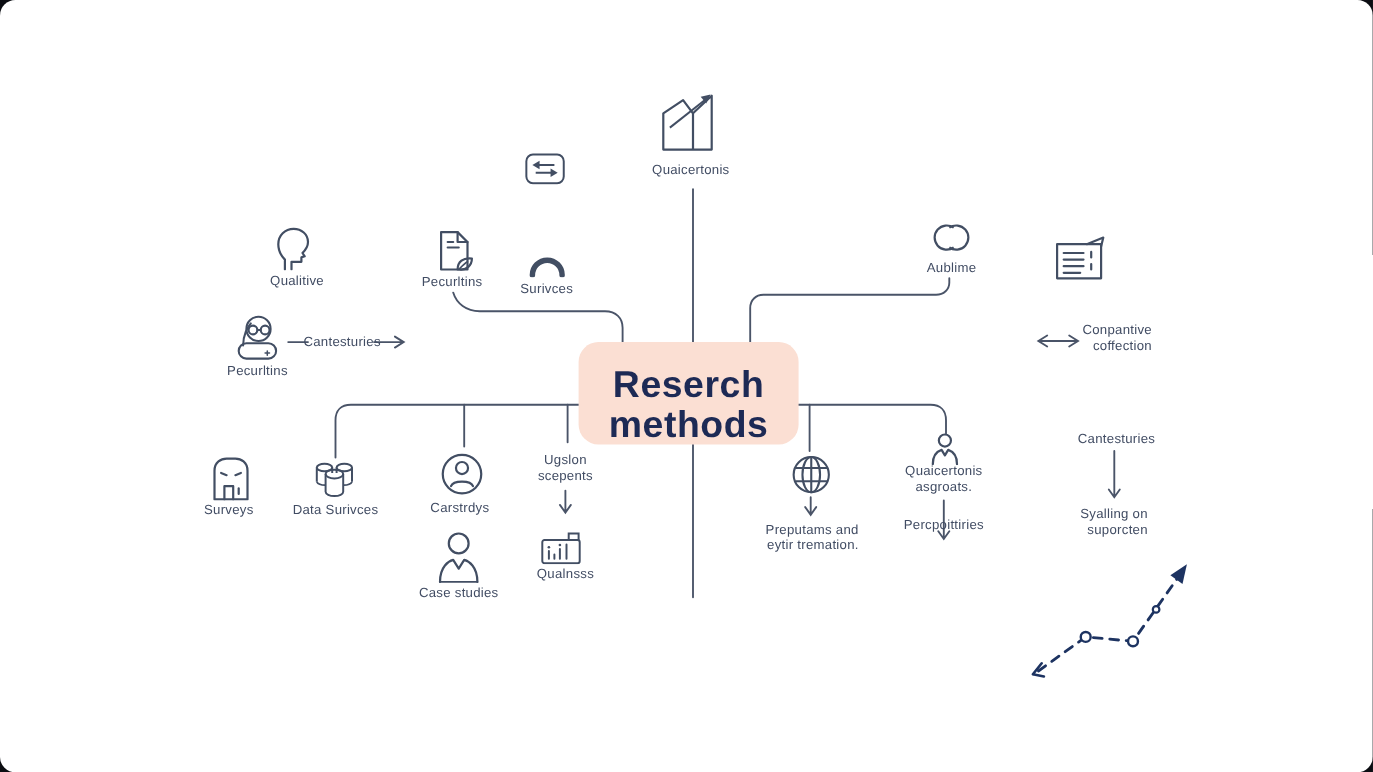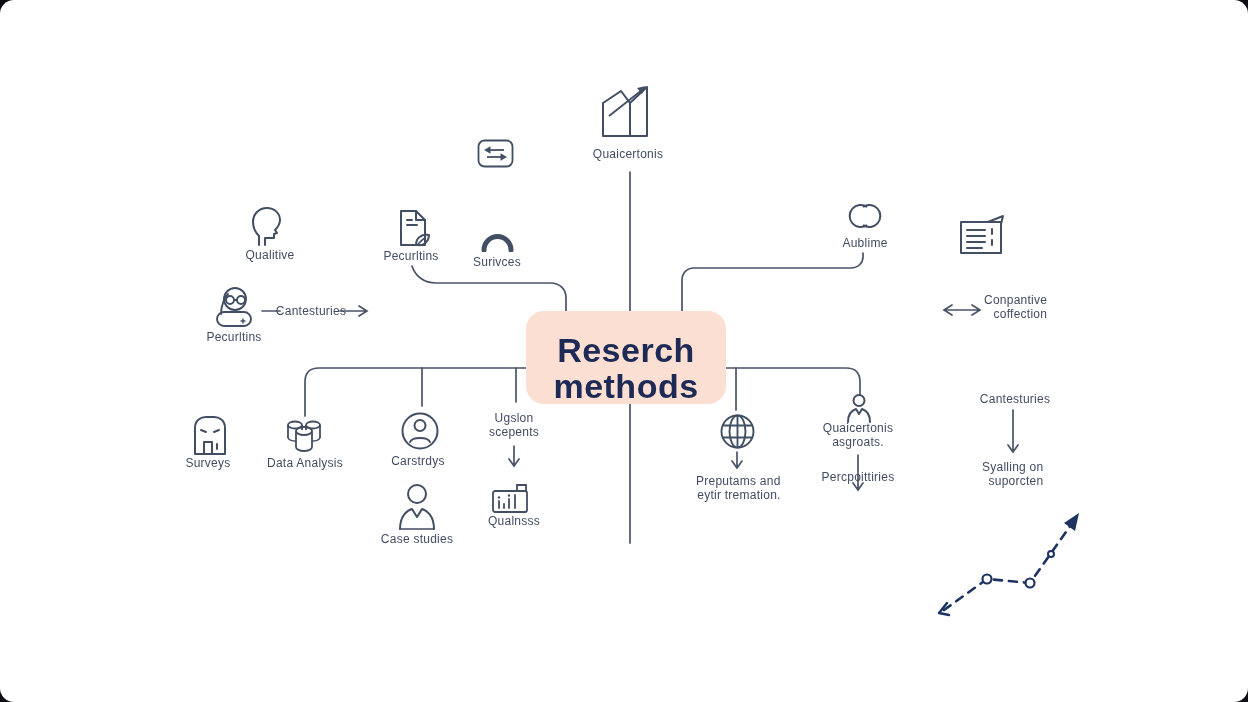--- a/index.html
+++ b/index.html
@@ -203,21 +203,21 @@
   <div class="lbl" style="left:628px;top:147px">Quaicertonis</div>
   <div class="lbl" style="left:270px;top:248px">Qualitive</div>
   <div class="lbl" style="left:411px;top:249px">Pecurltins</div>
   <div class="lbl" style="left:497px;top:255px">Surivces</div>
   <div class="lbl" style="left:234px;top:330px">Pecurltins</div>
   <div class="lbl" style="left:311px;top:304px">Cantesturies</div>
   <div class="lbl" style="left:865px;top:236px">Aublime</div>
   <div class="lbl left" style="left:984px;top:293px">Conpantive
 coffection</div>
   <div class="lbl" style="left:208px;top:456px">Surveys</div>
-  <div class="lbl" style="left:305px;top:456px">Data Analysis</div>
+  <div class="lbl" style="left:305px;top:456px">Data Surivces</div>
   <div class="lbl" style="left:418px;top:454px">Carstrdys</div>
   <div class="lbl" style="left:514px;top:411px">Ugslon
 scepents</div>
   <div class="lbl" style="left:514px;top:514px">Qualnsss</div>
   <div class="lbl" style="left:417px;top:532px">Case studies</div>
   <div class="lbl left" style="left:696px;top:474px">Preputams and
 eytir tremation.</div>
   <div class="lbl" style="left:858px;top:421px">Quaicertonis
 asgroats.</div>
   <div class="lbl" style="left:858px;top:470px">Percpoittiries</div>

